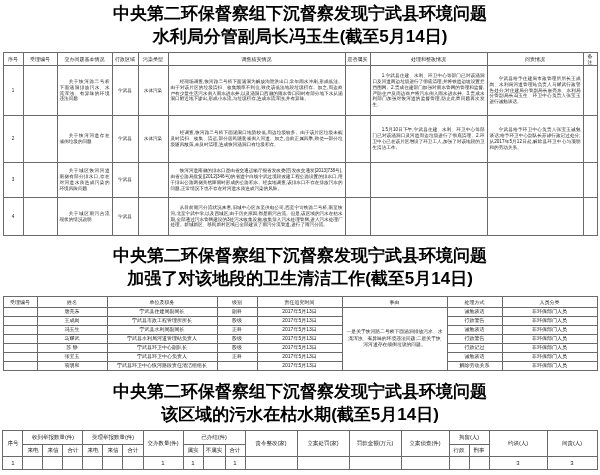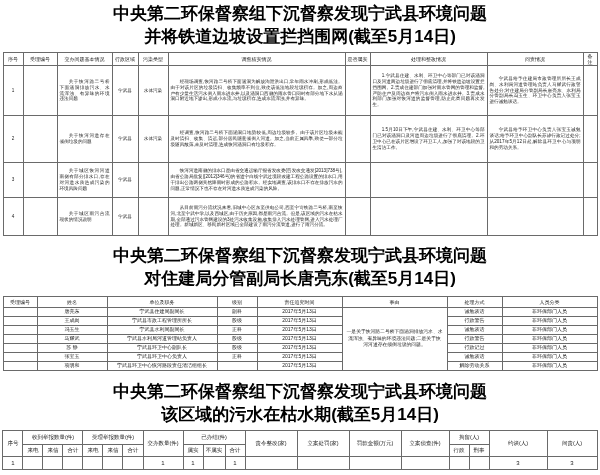--- a/index.html
+++ b/index.html
@@ -27,21 +27,21 @@
   .tb3 th{font-size:5.5px;text-align:center;line-height:1.15;}
   .tb3 td{font-size:6px;text-align:center;}
   .tb3 tr.h1{height:14px;} .tb3 tr.h2{height:12px;} .tb3 tr.drow{height:13px;}
   .center{text-align:center;}
   .just{text-align:justify;text-indent:2em;}
 </style>
 </head>
 <body>
 
 <div class="title first">中央第二环保督察组下沉督察发现宁武县环境问题</div>
-<div class="title">并将铁道边坡设置拦挡围网(截至5月14日)</div>
+<div class="title">水利局分管副局长冯玉生(截至5月14日)</div>
 <div class="gap4"></div>
 
 <table class="tb1">
   <colgroup>
     <col style="width:20px">
       <col style="width:34px">
       <col style="width:55px">
       <col style="width:26px">
       <col style="width:30px">
     <col style="width:177px">
@@ -109,21 +109,21 @@
     <td class="center"></td>
     <td class="just"></td>
     <td class="just"></td>
     <td class="center"></td>
   </tr>
 </tbody>
   </table>
 
 <div class="gap8"></div>
 <div class="title">中央第二环保督察组下沉督察发现宁武县环境问题</div>
-<div class="title">对住建局分管副局长唐亮东(截至5月14日)</div>
+<div class="title">加强了对该地段的卫生清洁工作(截至5月14日)</div>
 <div class="gap6"></div>
 
 <table class="tb2">
   <colgroup>
     <col style="width:34px">
       <col style="width:70px">
       <col style="width:110px">
       <col style="width:40px">
     <col style="width:85px">
       <col style="width:105px">

